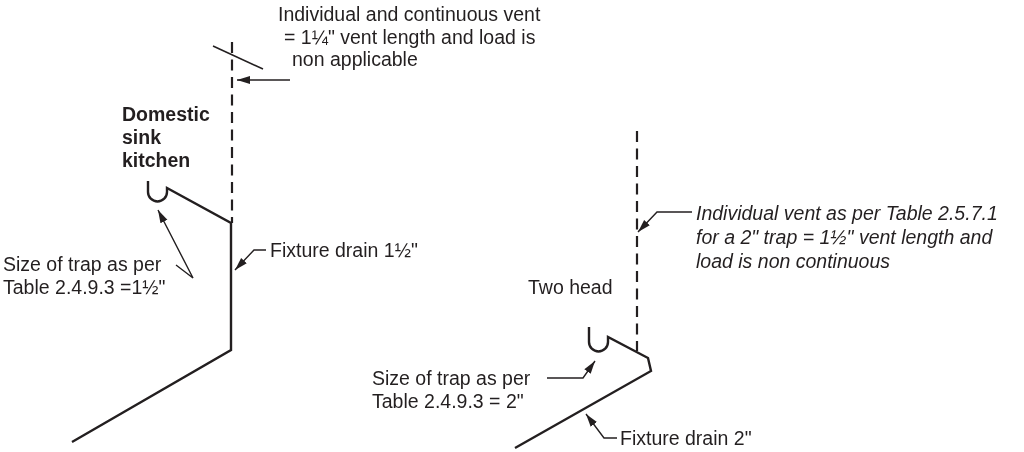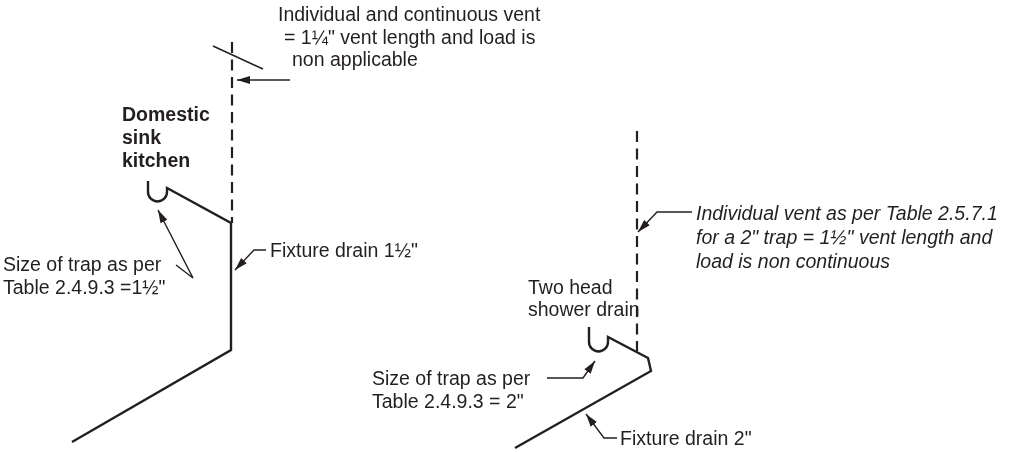--- a/index.html
+++ b/index.html
@@ -108,21 +108,20 @@
   </div>
 
   <div class="label" style="left:696px; top:201px; line-height:24px;font-style:italic;">
     <div>Individual vent as per Table 2.5.7.1</div>
     <div>for a 2" trap = 1½" vent length and</div>
     <div>load is non continuous</div>
   </div>
 
   <div class="label" style="left:508px; top:276px; line-height:22px;margin-left:20px;">
     <div>Two head</div>
-    <div>shower drain</div>
   </div>
 
   <div class="label" style="left:372px; top:367px; line-height:23px;">
     <div>Size of trap as per</div>
     <div>Table 2.4.9.3 = 2"</div>
   </div>
 
   <div class="label" style="left:620px; top:427px;">Fixture drain 2"</div>
 
 </div>

